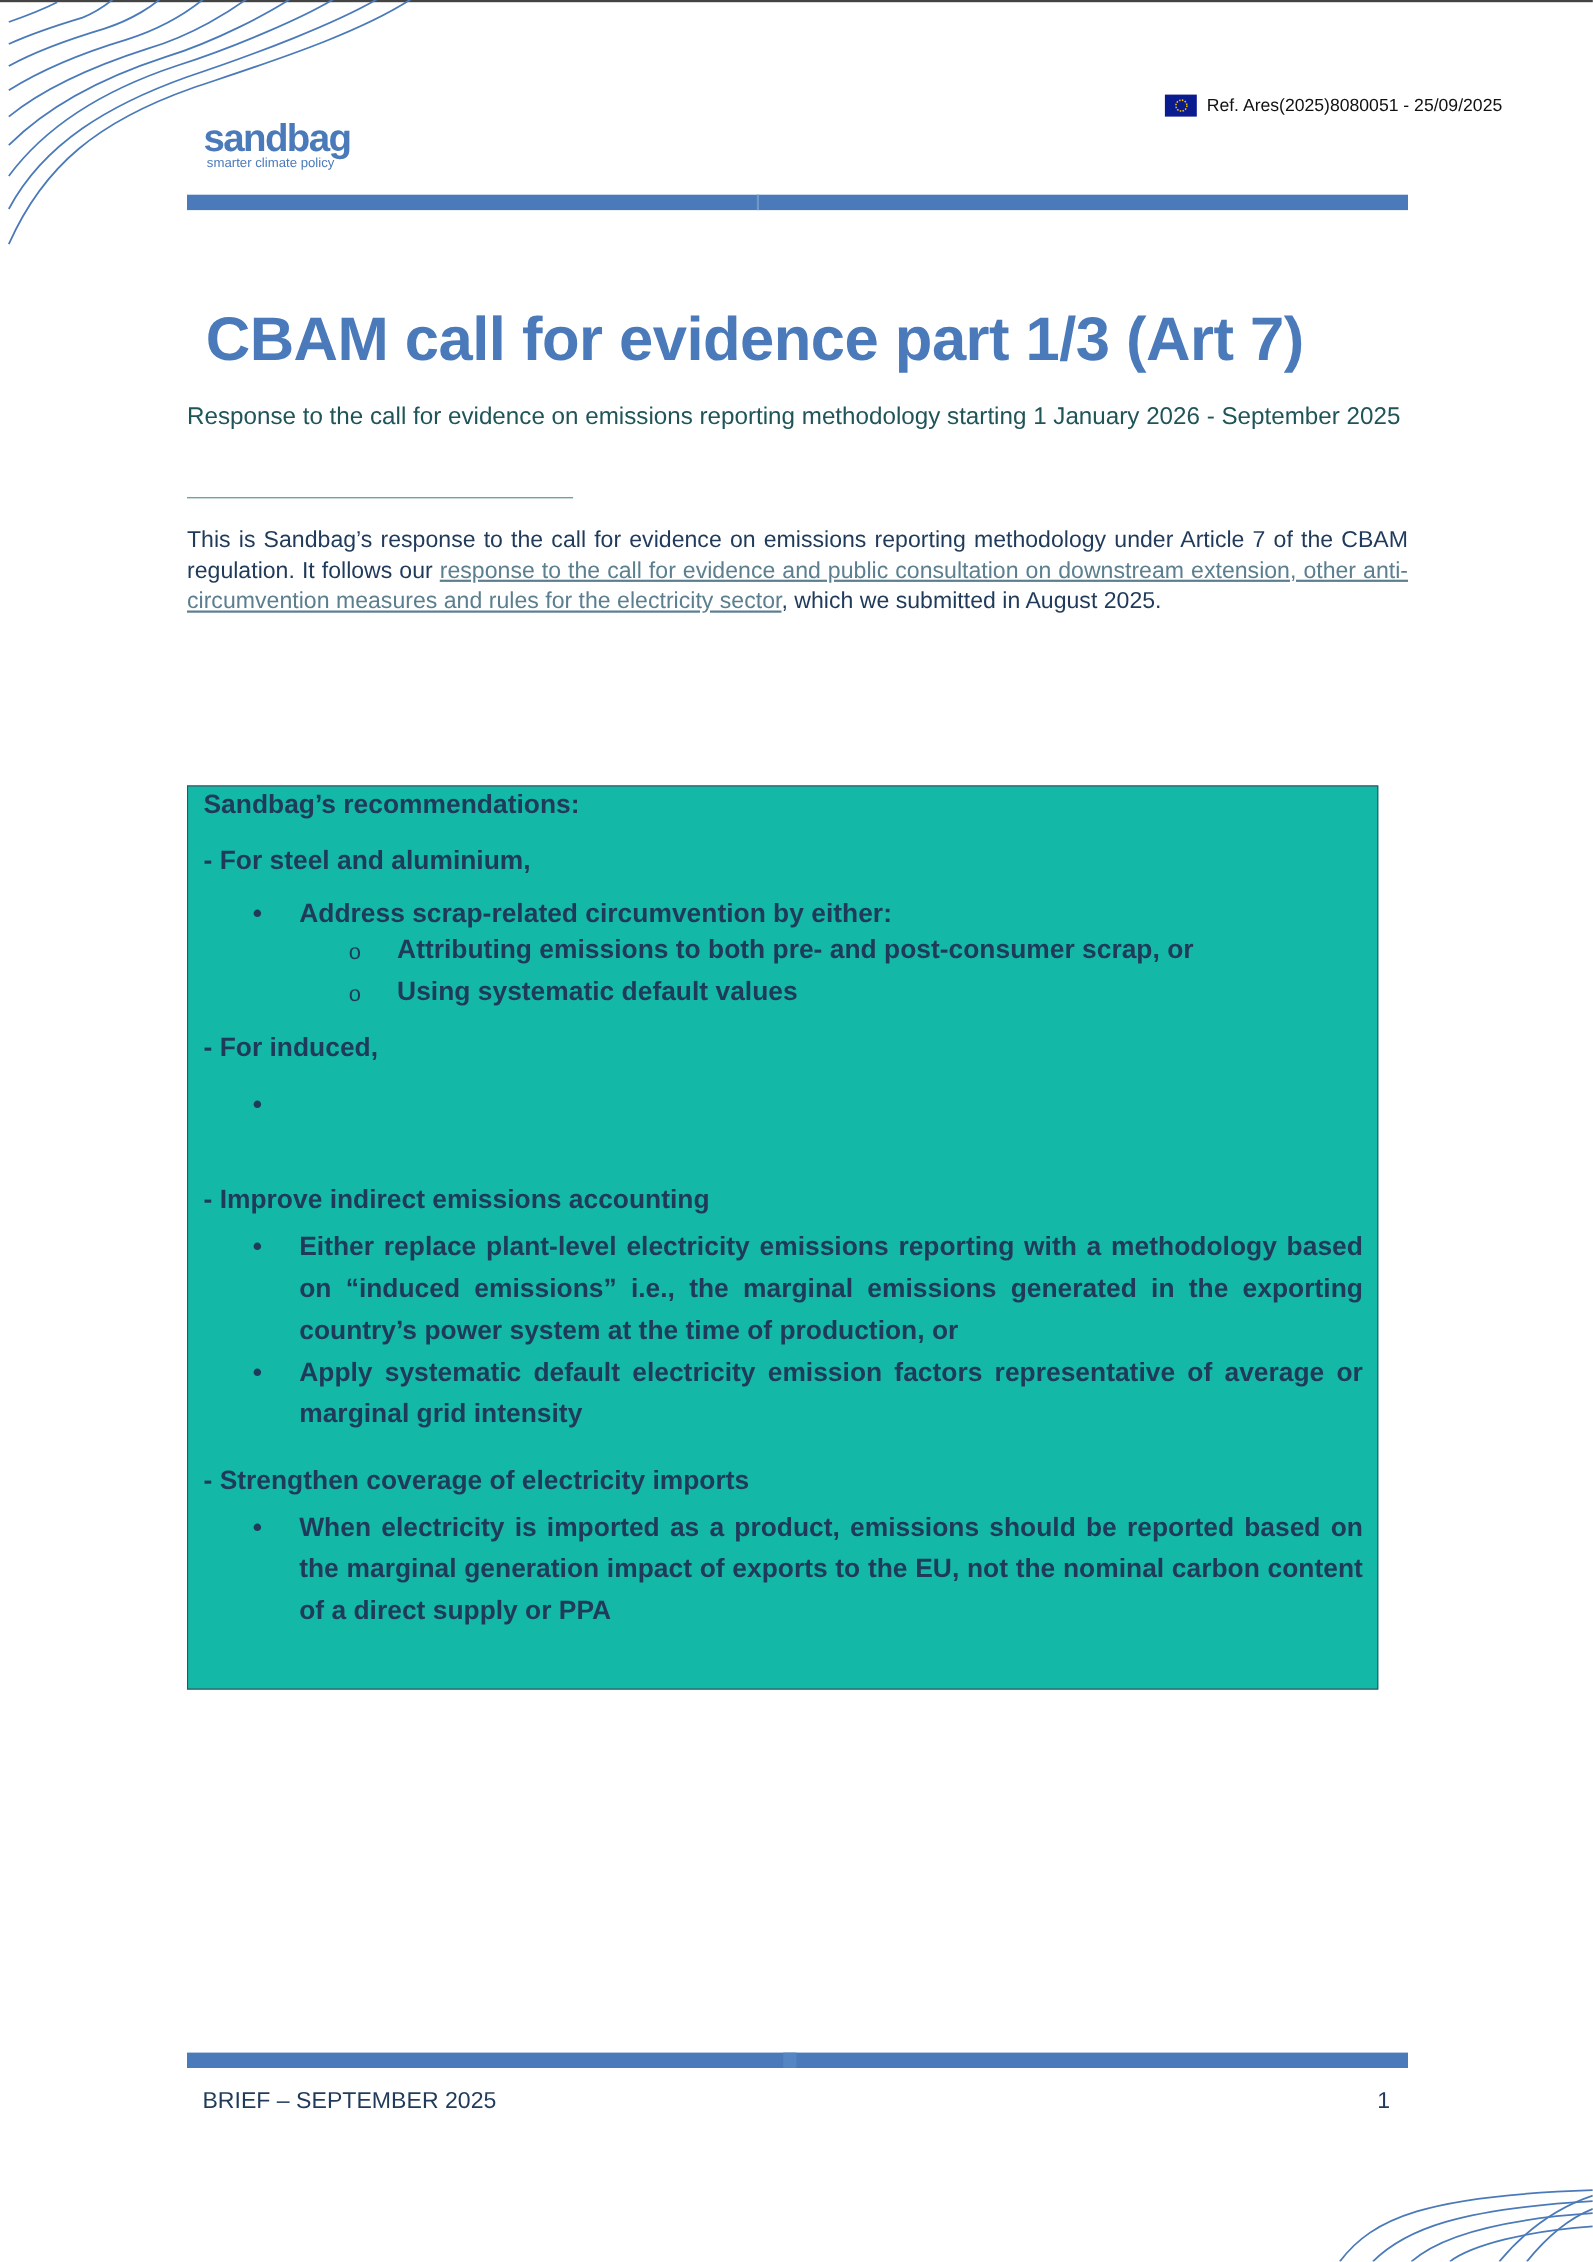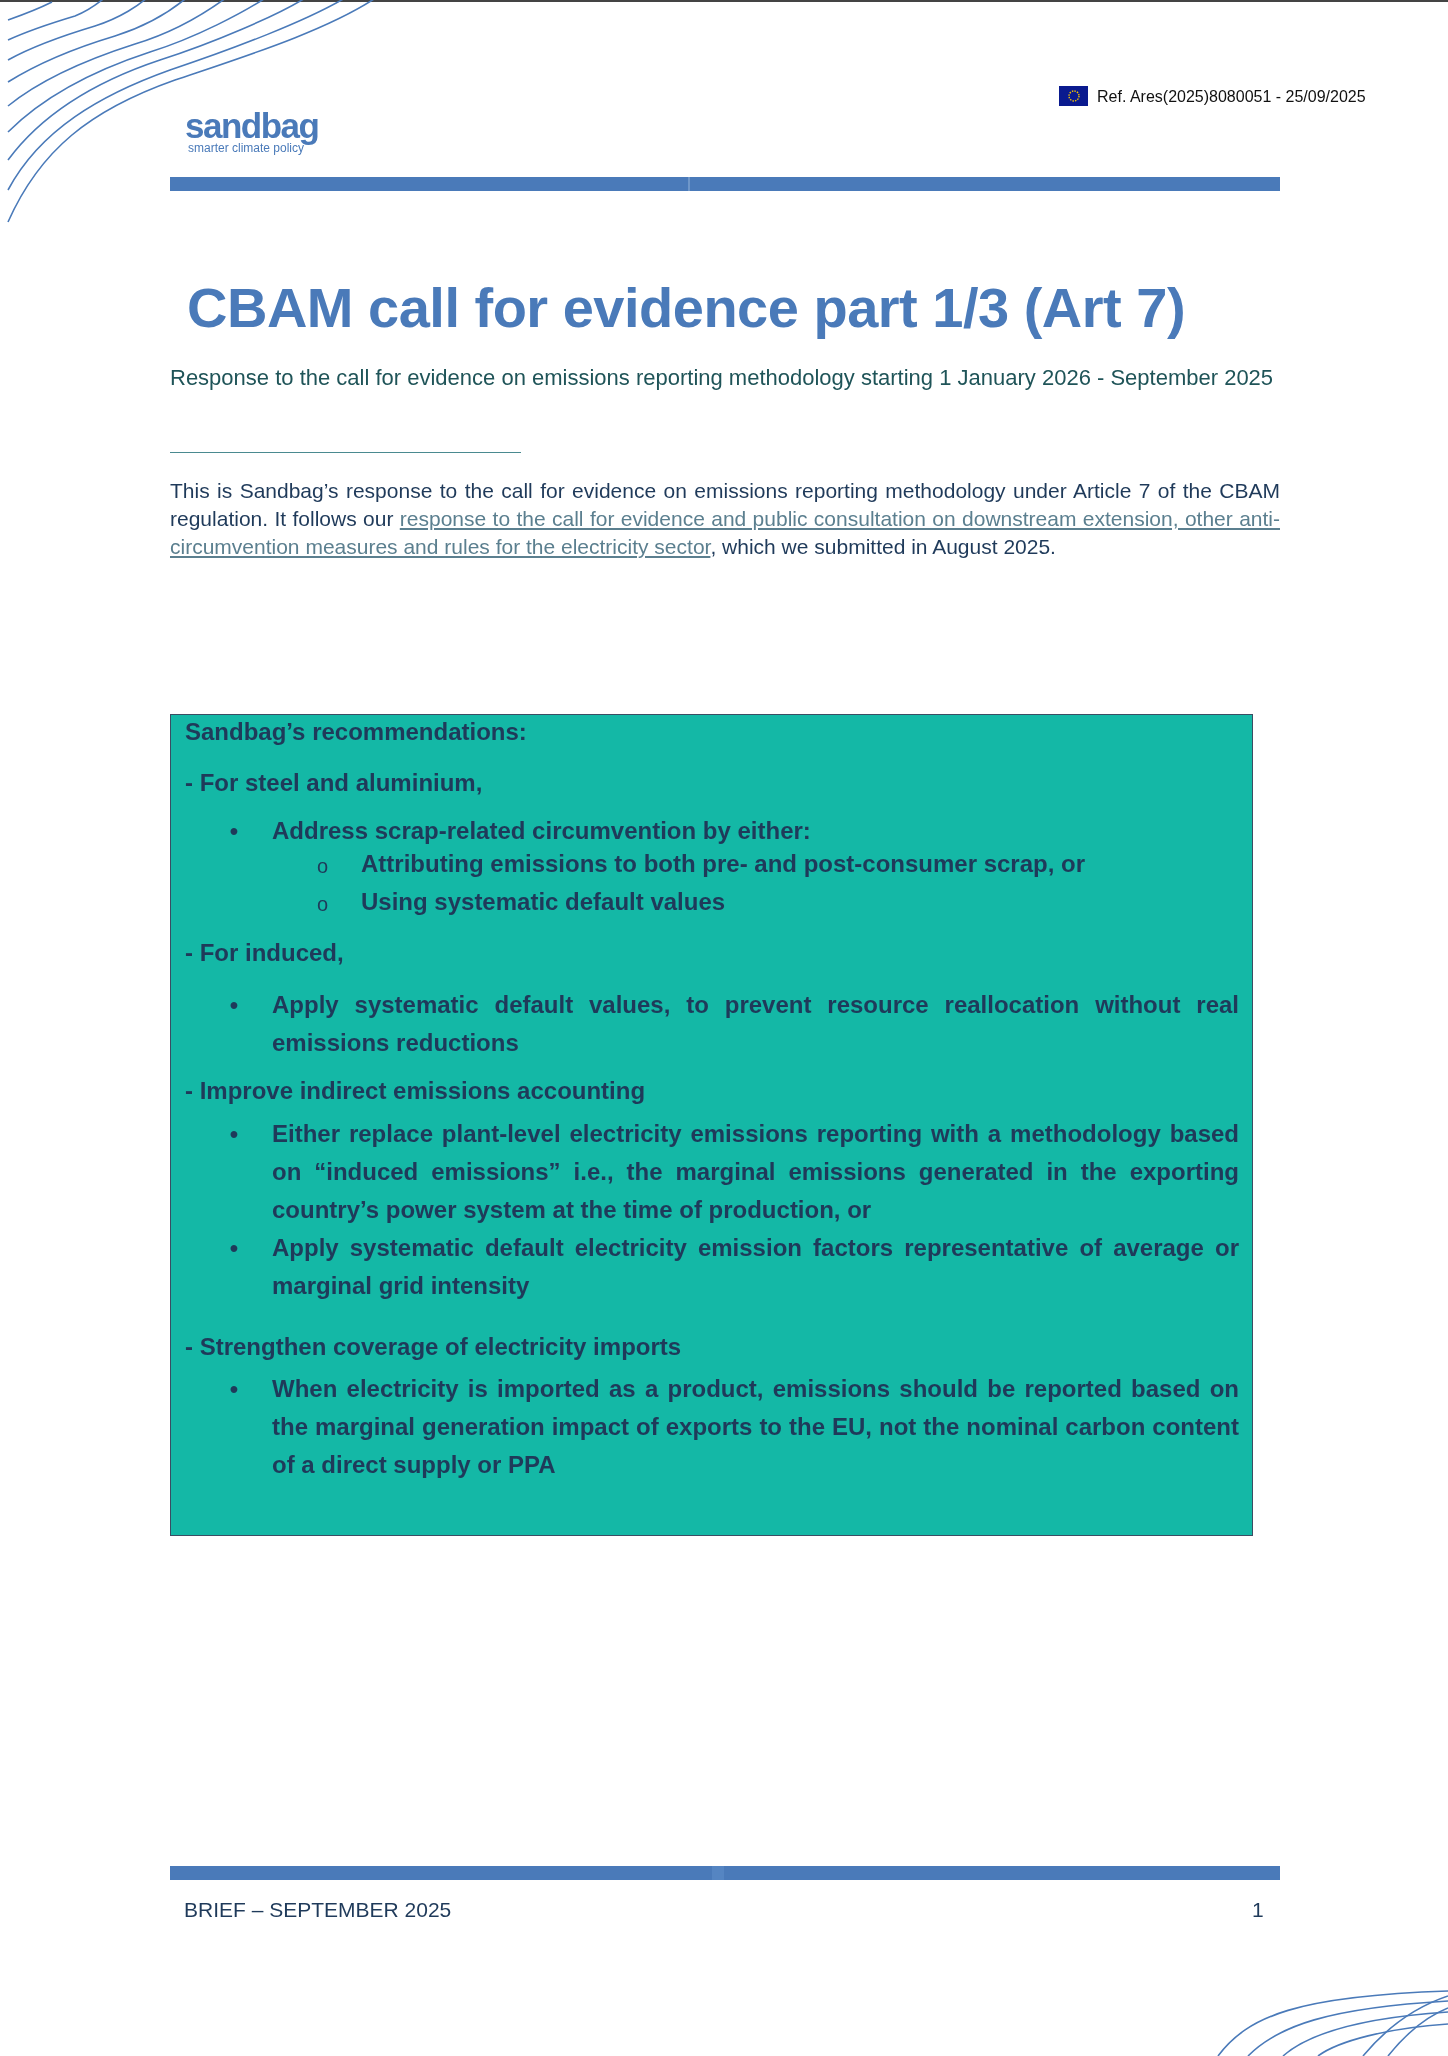--- a/index.html
+++ b/index.html
@@ -85,21 +85,20 @@
   <div class="line" style="top:54px">- For steel and aluminium,</div>
   <div class="bullet" style="top:102px">•</div>
   <div class="btext" style="top:97px">Address scrap-related circumvention by either:</div>
   <div class="sub-bullet" style="top:140px">o</div>
   <div class="stext" style="top:135px">Attributing emissions to both pre- and post-consumer scrap, or</div>
   <div class="sub-bullet" style="top:178px">o</div>
   <div class="stext" style="top:173px">Using systematic default values</div>
 
   <div class="line" style="top:224px">- For induced,</div>
   <div class="bullet" style="top:276px">•</div>
-  <div class="btext" style="top:271px">Apply systematic default values, to prevent resource reallocation without real emissions reductions</div>
 
   <div class="line" style="top:362px">- Improve indirect emissions accounting</div>
   <div class="bullet" style="top:405px">•</div>
   <div class="btext" style="top:400px">Either replace plant-level electricity emissions reporting with a methodology based on “induced emissions” i.e., the marginal emissions generated in the exporting country’s power system at the time of production, or</div>
   <div class="bullet" style="top:519px">•</div>
   <div class="btext" style="top:514px">Apply systematic default electricity emission factors representative of average or marginal grid intensity</div>
 
   <div class="line" style="top:618px">- Strengthen coverage of electricity imports</div>
   <div class="bullet" style="top:660px">•</div>
   <div class="btext" style="top:655px">When electricity is imported as a product, emissions should be reported based on the marginal generation impact of exports to the EU, not the nominal carbon content of a direct supply or PPA</div>

